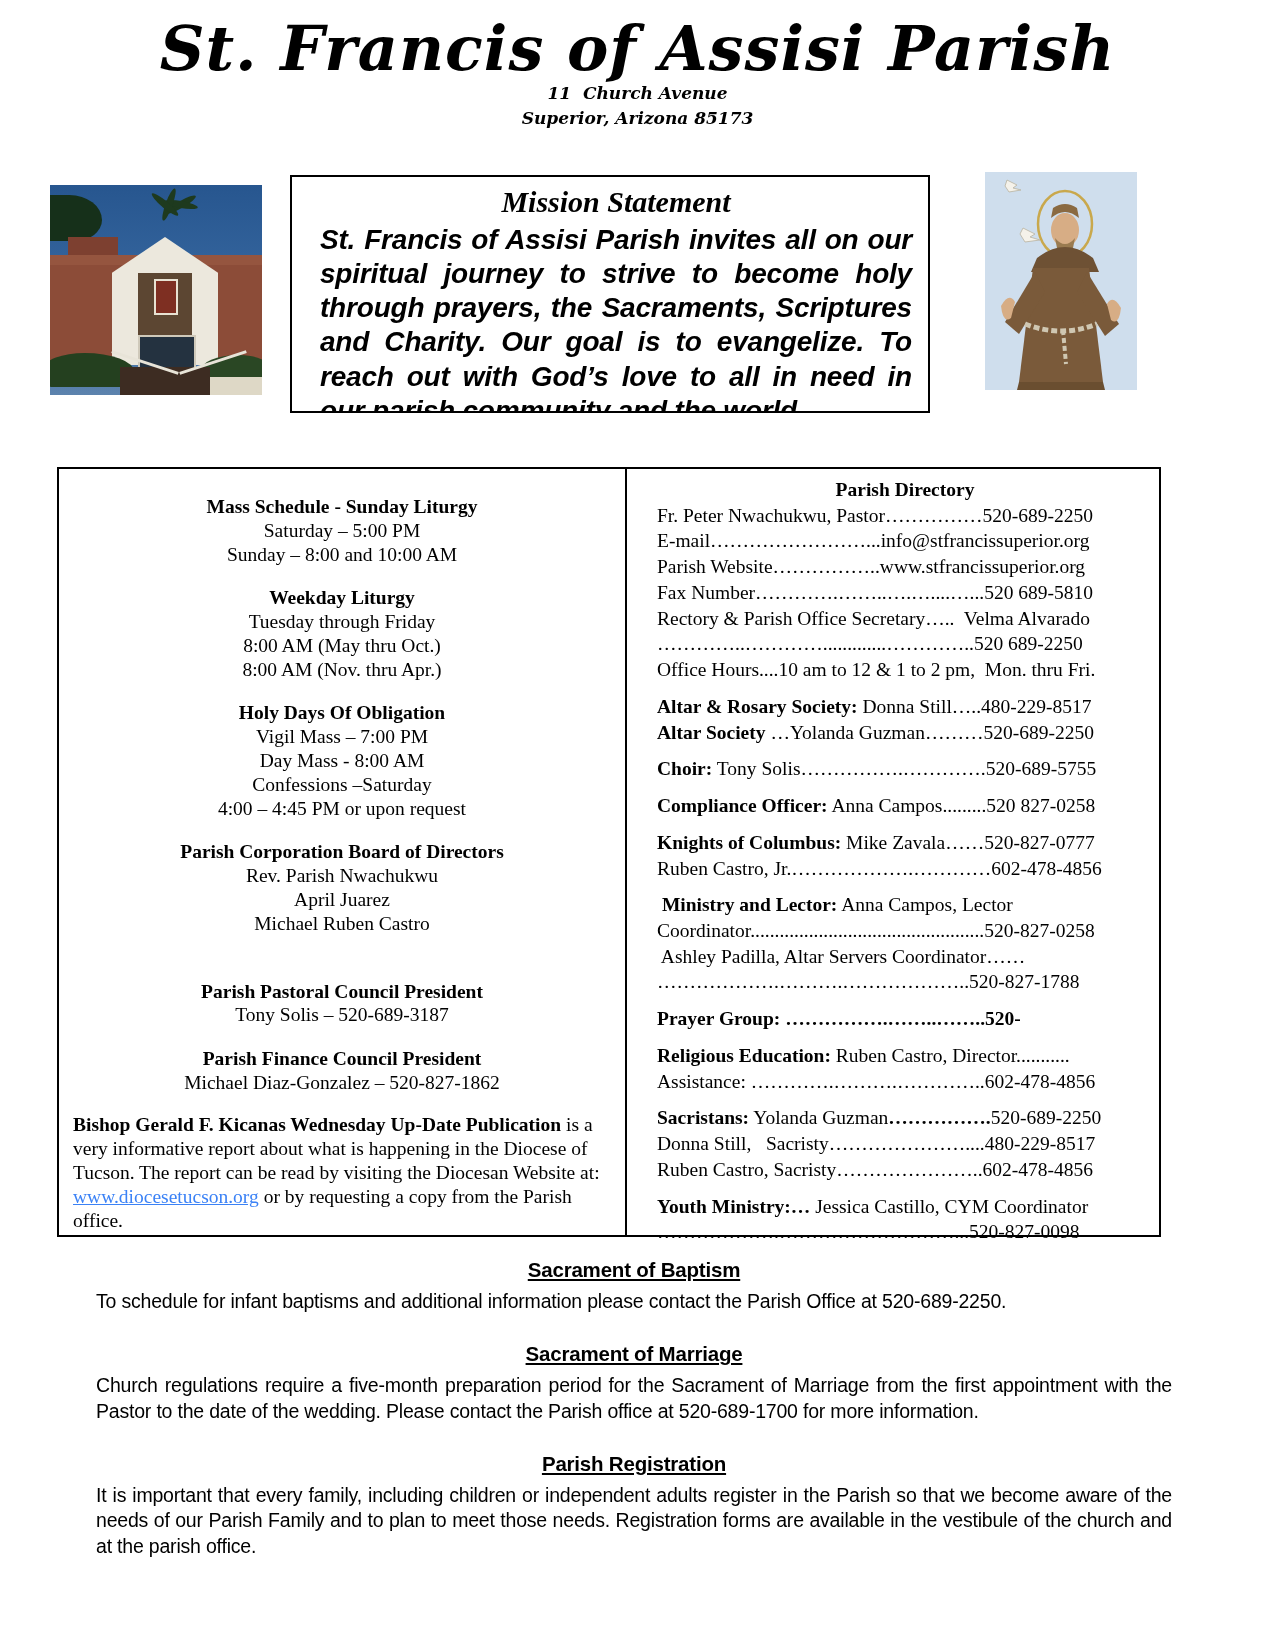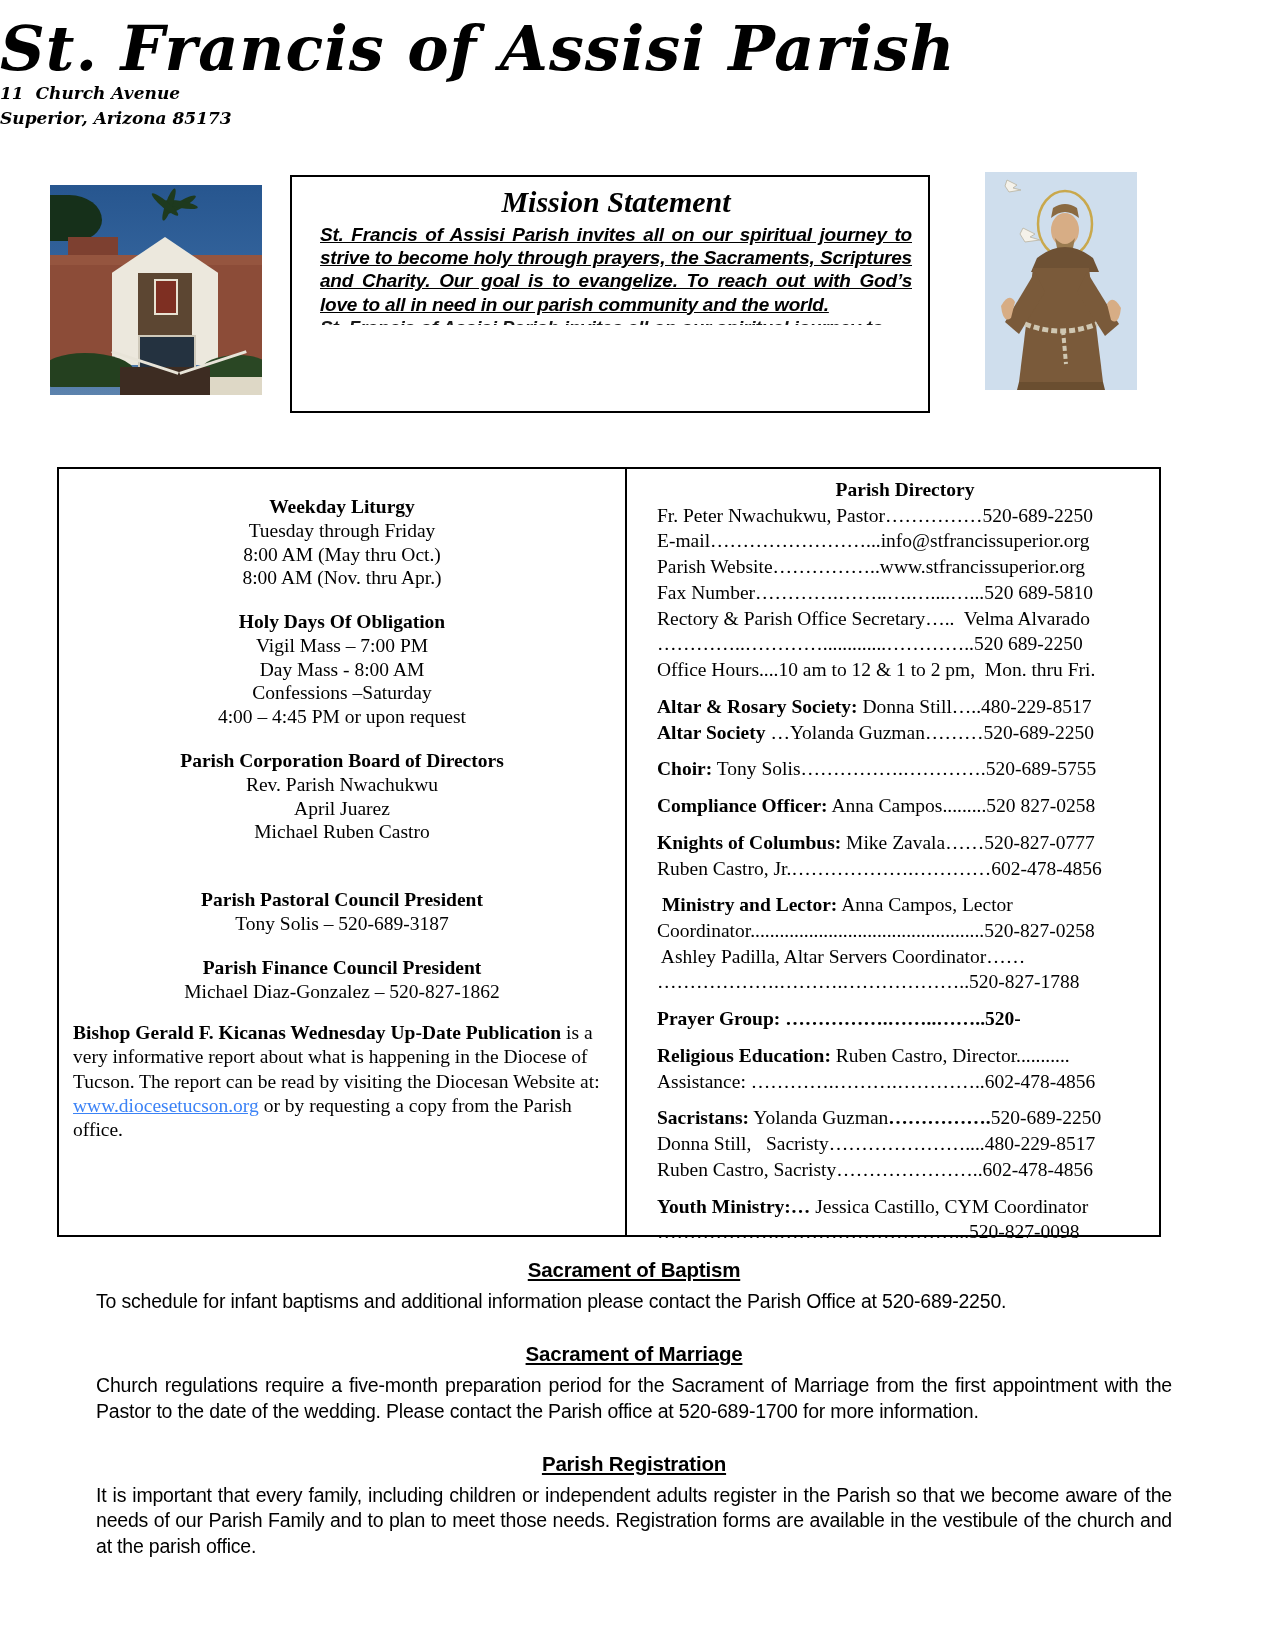--- a/index.html
+++ b/index.html
@@ -1,20 +1,20 @@
 <!DOCTYPE html>
 <html><head>
 <meta charset="utf-8">
 <style>
   html,body{margin:0;padding:0;background:#ffffff;}
   body{width:1275px;height:1651px;font-family:"Liberation Serif",serif;color:#000;position:relative;}
   .page{position:relative;width:1275px;height:1651px;overflow:hidden;}
 
   
-  .masthead{position:absolute;top:16px;left:0;width:100%;}
+  .masthead{position:absolute;top:16px;left:0;width:100%;text-align:center;}
   .main-title{font-family:"DejaVu Serif",serif;font-style:italic;font-weight:bold;font-size:62px;line-height:1.05;letter-spacing:1px;}
   .addr{font-family:"DejaVu Serif",serif;font-style:italic;font-weight:bold;font-size:17px;line-height:1.45;white-space:pre;}
 
   
   .church-photo{position:absolute;left:50px;top:185px;width:212px;height:210px;overflow:hidden;background:linear-gradient(#27568f,#3c6da5 70%,#5d83ad);}
   .cp-palm{position:absolute;left:88px;top:2px;width:60px;height:34px;}
   .cp-palm div{position:absolute;left:26px;top:14px;width:34px;height:7px;background:#1e3a1e;border-radius:50%;}
   .cp-palm div:nth-child(1){transform:rotate(-30deg);}
   .cp-palm div:nth-child(2){transform:rotate(10deg);}
   .cp-palm div:nth-child(3){transform:rotate(-70deg);left:14px;}
@@ -28,21 +28,21 @@
   .cp-art{position:absolute;left:104px;top:94px;width:20px;height:32px;background:#7e2f22;border:2px solid #e8e2d2;}
   .cp-door{position:absolute;left:88px;top:150px;width:54px;height:30px;background:#243240;border:2px solid #cfc9ba;}
   .cp-bush-l{position:absolute;left:-6px;top:168px;width:90px;height:34px;background:#24401f;border-radius:45% 55% 10% 10%;}
   .cp-bush-r{position:absolute;left:150px;top:170px;width:70px;height:30px;background:#2a4724;border-radius:55% 45% 10% 10%;}
   .cp-wall{position:absolute;left:120px;top:192px;width:92px;height:18px;background:#ded8c6;}
   .cp-steps{position:absolute;left:70px;top:182px;width:90px;height:28px;background:#3d2c22;}
   .cp-rail{position:absolute;width:70px;height:3px;background:#e8e4d8;transform:rotate(18deg);}
 
   .mission-box{position:absolute;left:290px;top:175px;width:640px;height:238px;border:2px solid #000;box-sizing:border-box;padding:8px 16px 0 28px;overflow:hidden;background:#fff;}
   .mission-title{text-align:center;font-family:"Liberation Serif",serif;font-weight:bold;font-style:italic;font-size:30px;margin-bottom:4px;}
-  .mission-body{font-family:"Liberation Sans",sans-serif;font-weight:bold;font-style:italic;font-size:19px;line-height:1.22;text-align:justify;letter-spacing:-0.2px;text-decoration:underline;}
+  .mission-body{font-family:"Liberation Sans",sans-serif;font-weight:bold;font-style:italic;font-size:28px;line-height:1.22;text-align:justify;letter-spacing:-0.2px;}
   .mission-crop{height:9px;overflow:hidden;opacity:.9;}
 
   .francis{position:absolute;left:985px;top:172px;width:152px;height:218px;}
 
   
   .dirbox{position:absolute;left:57px;top:467px;width:1104px;height:770px;border:2px solid #000;box-sizing:border-box;display:flex;background:#fff;}
   .col-left{width:568px;border-right:2px solid #000;box-sizing:border-box;padding:26px 14px 6px 14px;text-align:center;font-size:19.5px;line-height:1.22;}
   .col-right{flex:1;box-sizing:border-box;padding:8px 6px 6px 30px;font-size:19.5px;line-height:1.32;}
   .lsec{margin-top:20px;}
   .lsec:first-child{margin-top:0;}
@@ -128,20 +128,25 @@
       <path d="M40 152 Q76 166 112 152" stroke="#cfc7b2" stroke-width="5" fill="none" stroke-dasharray="6 3"></path>
       <path d="M78 158 l3 34" stroke="#cfc7b2" stroke-width="4" fill="none" stroke-dasharray="5 3"></path>
       <path d="M34 210 L118 210 L120 218 L32 218 Z" fill="#6a4e30"></path>
     </svg>
   </div>
 
   <div class="dirbox">
     <div class="col-left">
       <div>
           <div class="lsec">
+            <div class="lhead">Mass Schedule - Sunday Liturgy</div>
+            <div class="lline">Saturday – 5:00 PM</div>
+            <div class="lline">Sunday – 8:00 and 10:00 AM</div>
+          </div>
+          <div class="lsec">
             <div class="lhead">Weekday Liturgy</div>
             <div class="lline">Tuesday through Friday</div>
             <div class="lline">8:00 AM (May thru Oct.)</div>
             <div class="lline">8:00 AM (Nov. thru Apr.)</div>
           </div>
           <div class="lsec">
             <div class="lhead">Holy Days Of Obligation</div>
             <div class="lline">Vigil Mass – 7:00 PM</div>
             <div class="lline">Day Mass - 8:00 AM</div>
             <div class="lline">Confessions –Saturday</div>

